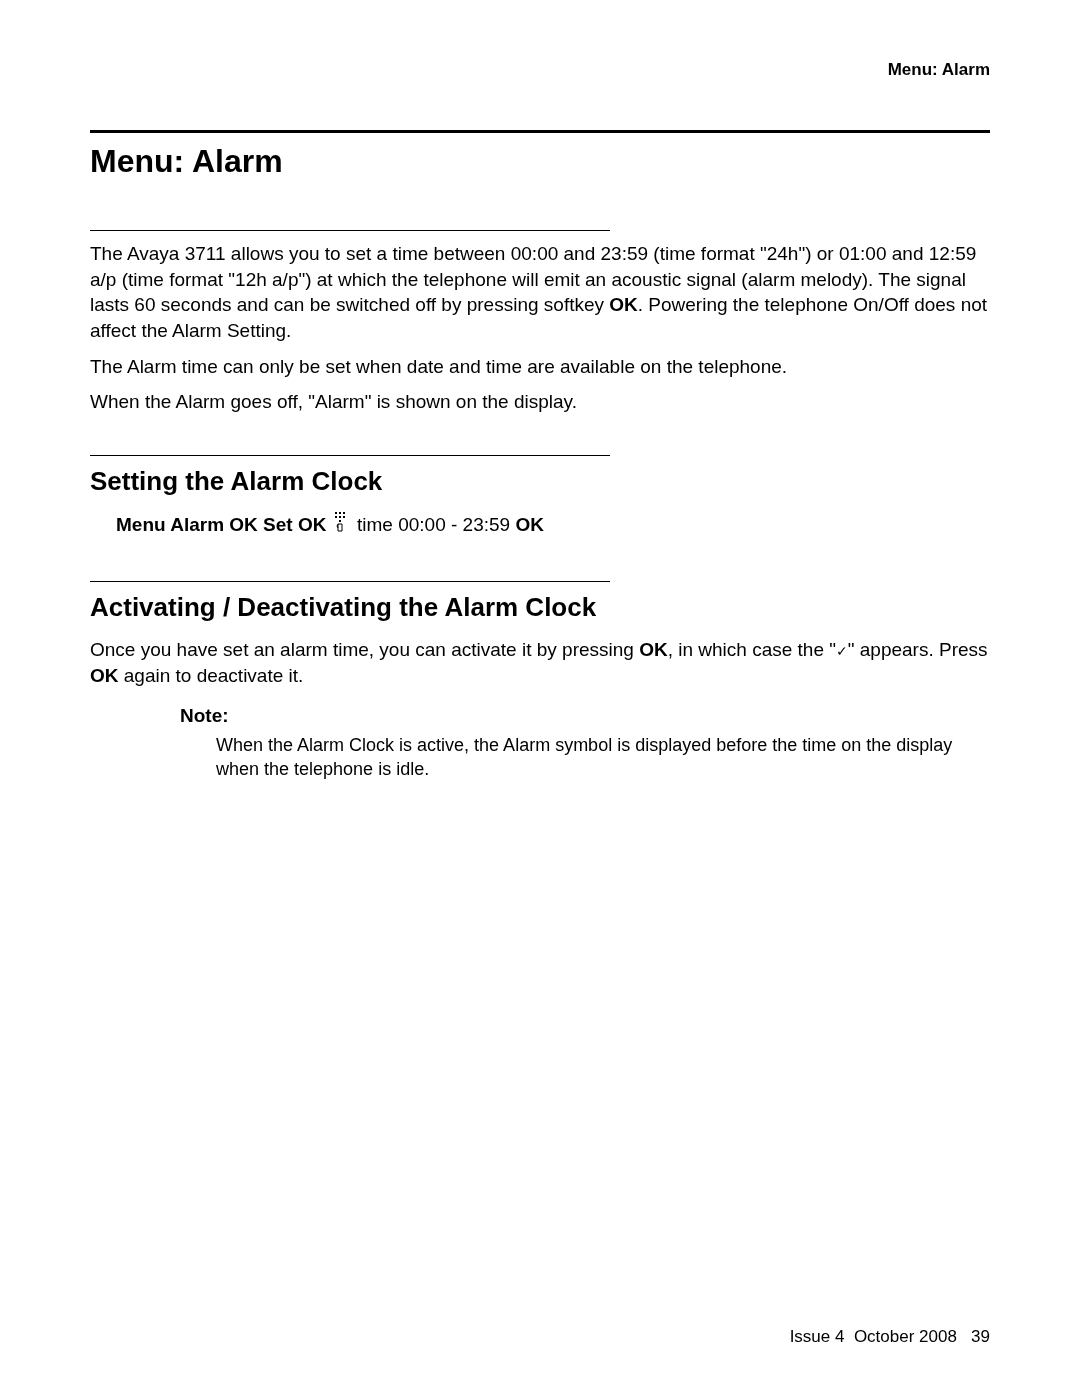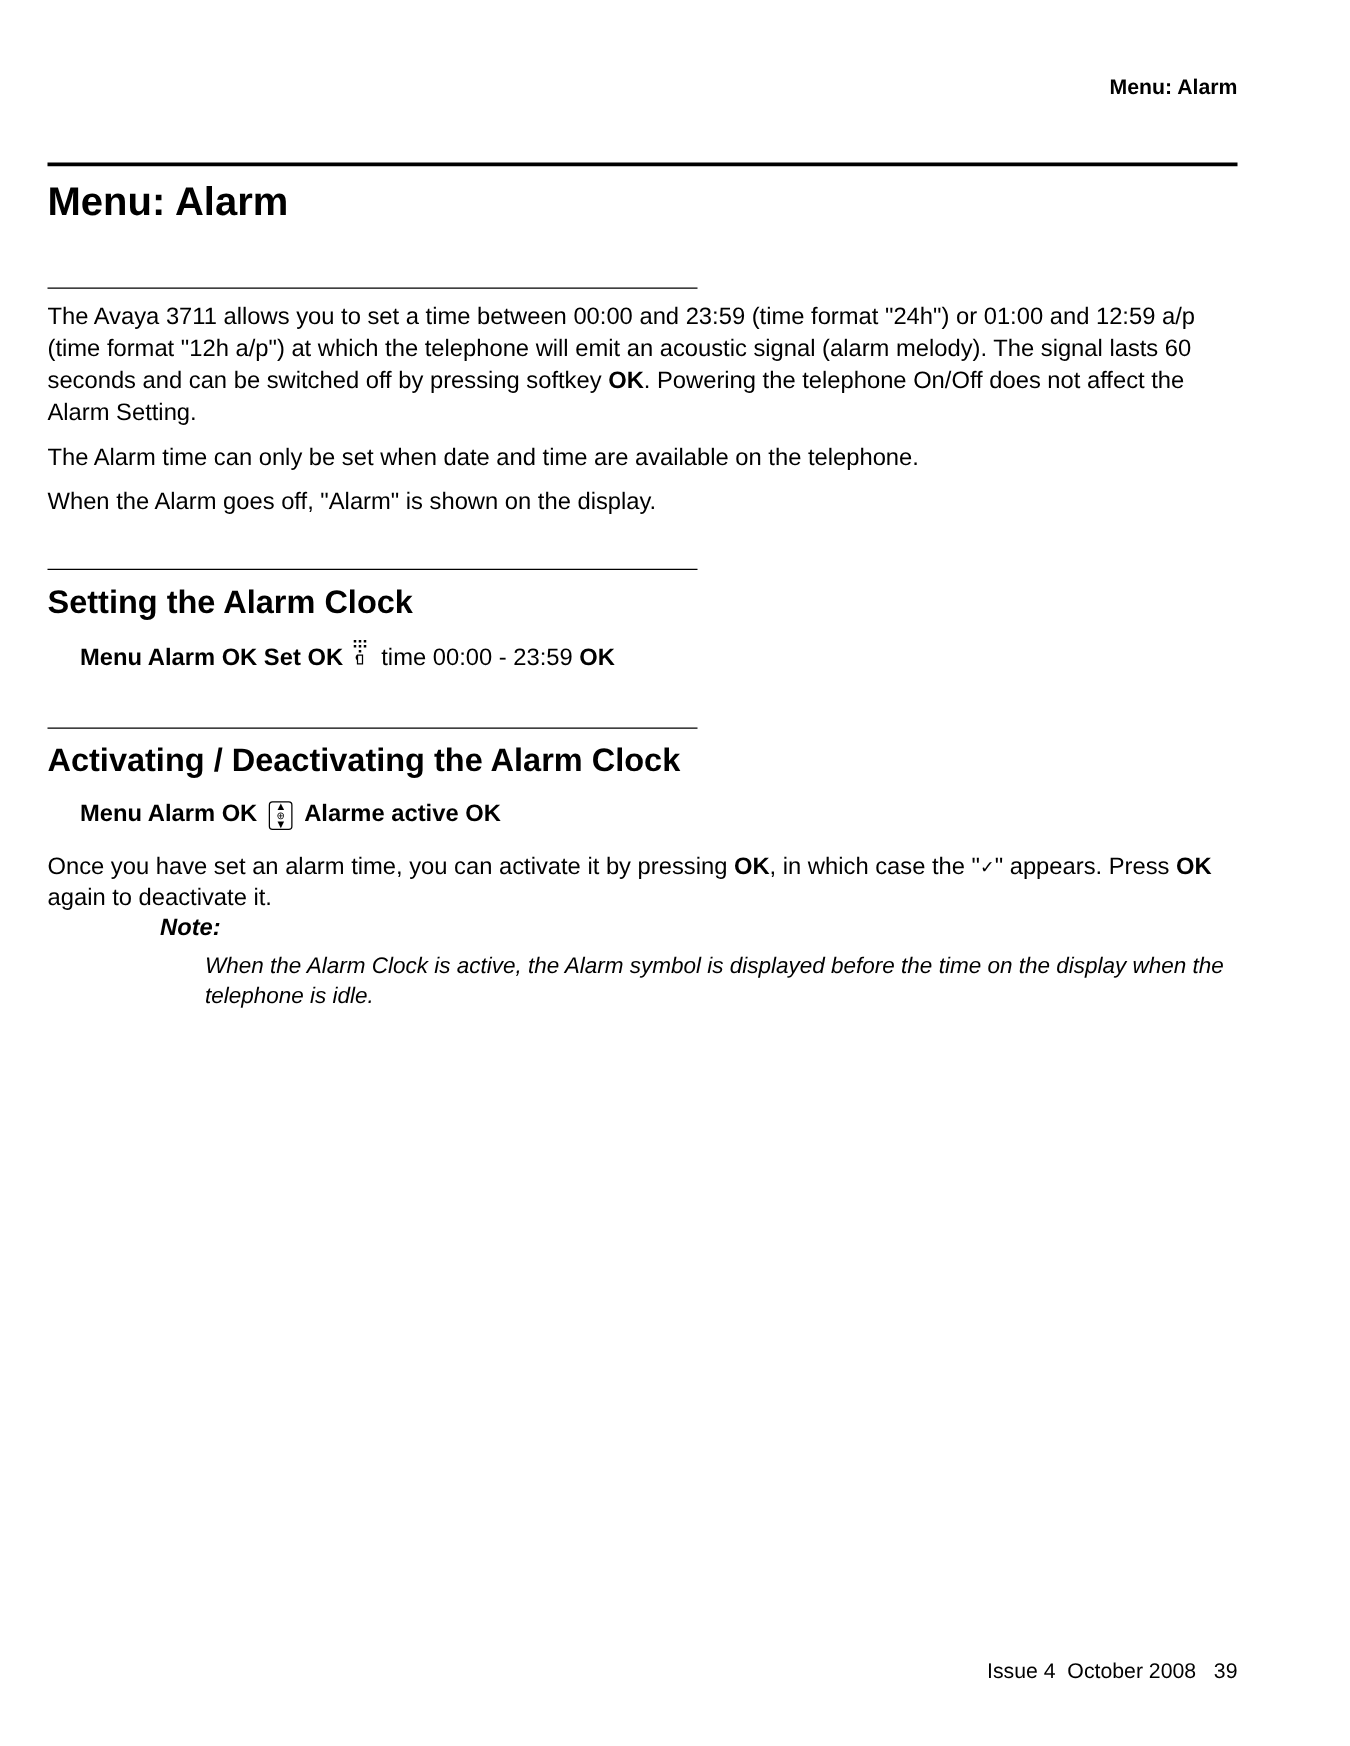--- a/index.html
+++ b/index.html
@@ -5,21 +5,21 @@
   * { box-sizing: border-box; margin: 0; padding: 0; }
   body {
     font-family: Arial, Helvetica, sans-serif;
     background: #ffffff;
     color: #000000;
     width: 1080px;
     height: 1397px;
     position: relative;
   }
   .page {
-    padding: 60px 90px 50px 38px;
+    padding: 60px 90px 50px 90px;
     width: 100%;
     height: 100%;
     position: relative;
   }
   .running-header {
     text-align: right;
     font-weight: bold;
     font-size: 17px;
     margin-bottom: 50px;
   }
@@ -81,22 +81,21 @@
     align-items: center;
     font-size: 9px;
     line-height: 7px;
   }
   .small-check {
     font-size: 14px;
     vertical-align: middle;
   }
   .note-block {
     margin-left: 90px;
-    margin-top: 0;
-    font-style: italic;
+    margin-top: 16px;
   }
   .note-label {
     font-weight: bold;
     font-size: 19px;
     margin-bottom: 6px;
   }
   .note-text {
     margin-left: 36px;
     font-size: 18px;
     line-height: 1.35;
@@ -142,31 +141,20 @@
           <rect x="5" y="5" width="2" height="2" fill="#000"></rect>
           <rect x="9" y="5" width="2" height="2" fill="#000"></rect>
         <rect x="5" y="9" width="2" height="2" fill="#000"></rect>
         <path d="M4 13 L8 13 L8 20 L4 20 Z M4 13 Q2 15 4 17" fill="none" stroke="#000" stroke-width="1"></path>
       </svg>
     </span><span> time 00:00 - 23:59 </span><b>OK</b>
   </div>
 
   <hr class="sub-rule">
   <h2 class="section-heading">Activating / Deactivating the Alarm Clock</h2>
-  <div class="nav-line" style="margin-bottom:14px;">
-    <b>Menu Alarm OK</b>
-    <span class="icon-box">
-      <span class="icon-box-inner">
-        <span>▲</span>
-        <span style="font-size:8px;">⊕</span>
-        <span>▼</span>
-      </span>
-    </span>
-    <b>Alarme active OK</b>
-  </div>
   <div class="section-body" style="margin-bottom:0;">
     <p>
       <span>Once you have set an alarm time, you can activate it by pressing </span><b>OK</b><span>, in which case the "</span><span class="small-check">✓</span><span>" appears. Press </span><b>OK</b><span> again to deactivate it.</span>
     </p>
   </div>
   <div class="note-block">
     <div class="note-label">Note:</div>
     <div class="note-text">When the Alarm Clock is active, the Alarm symbol is displayed before the time on the display when the telephone is idle.</div>
   </div>
 

